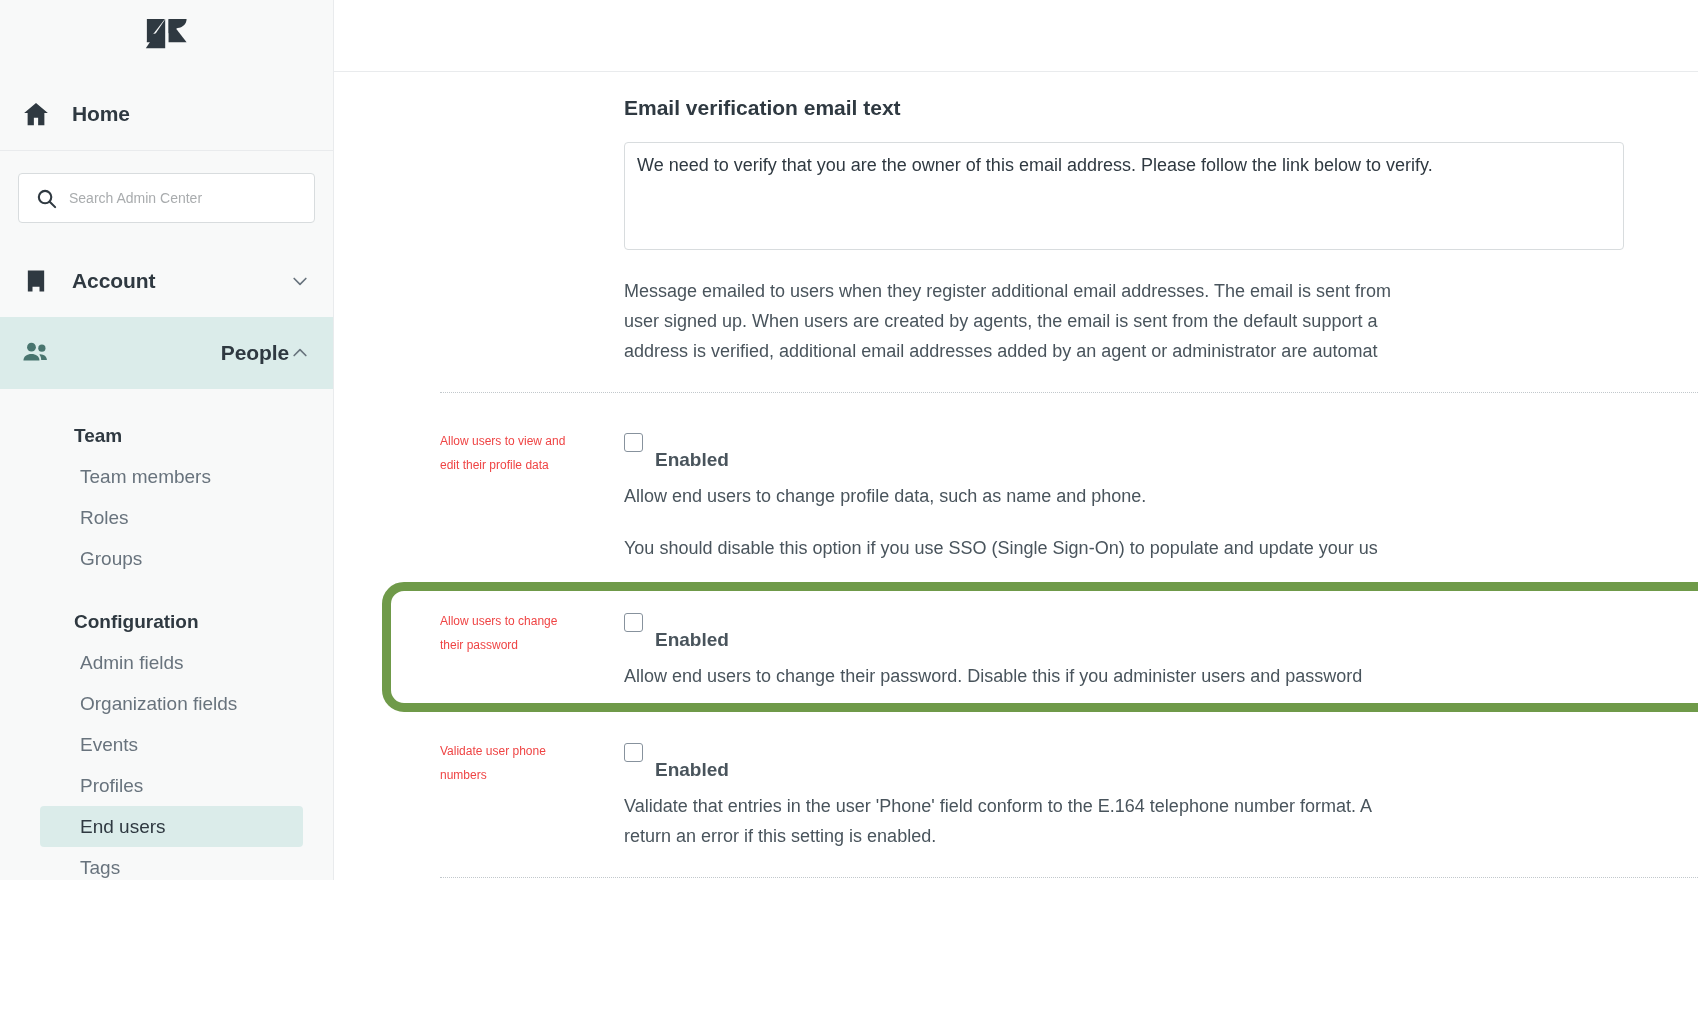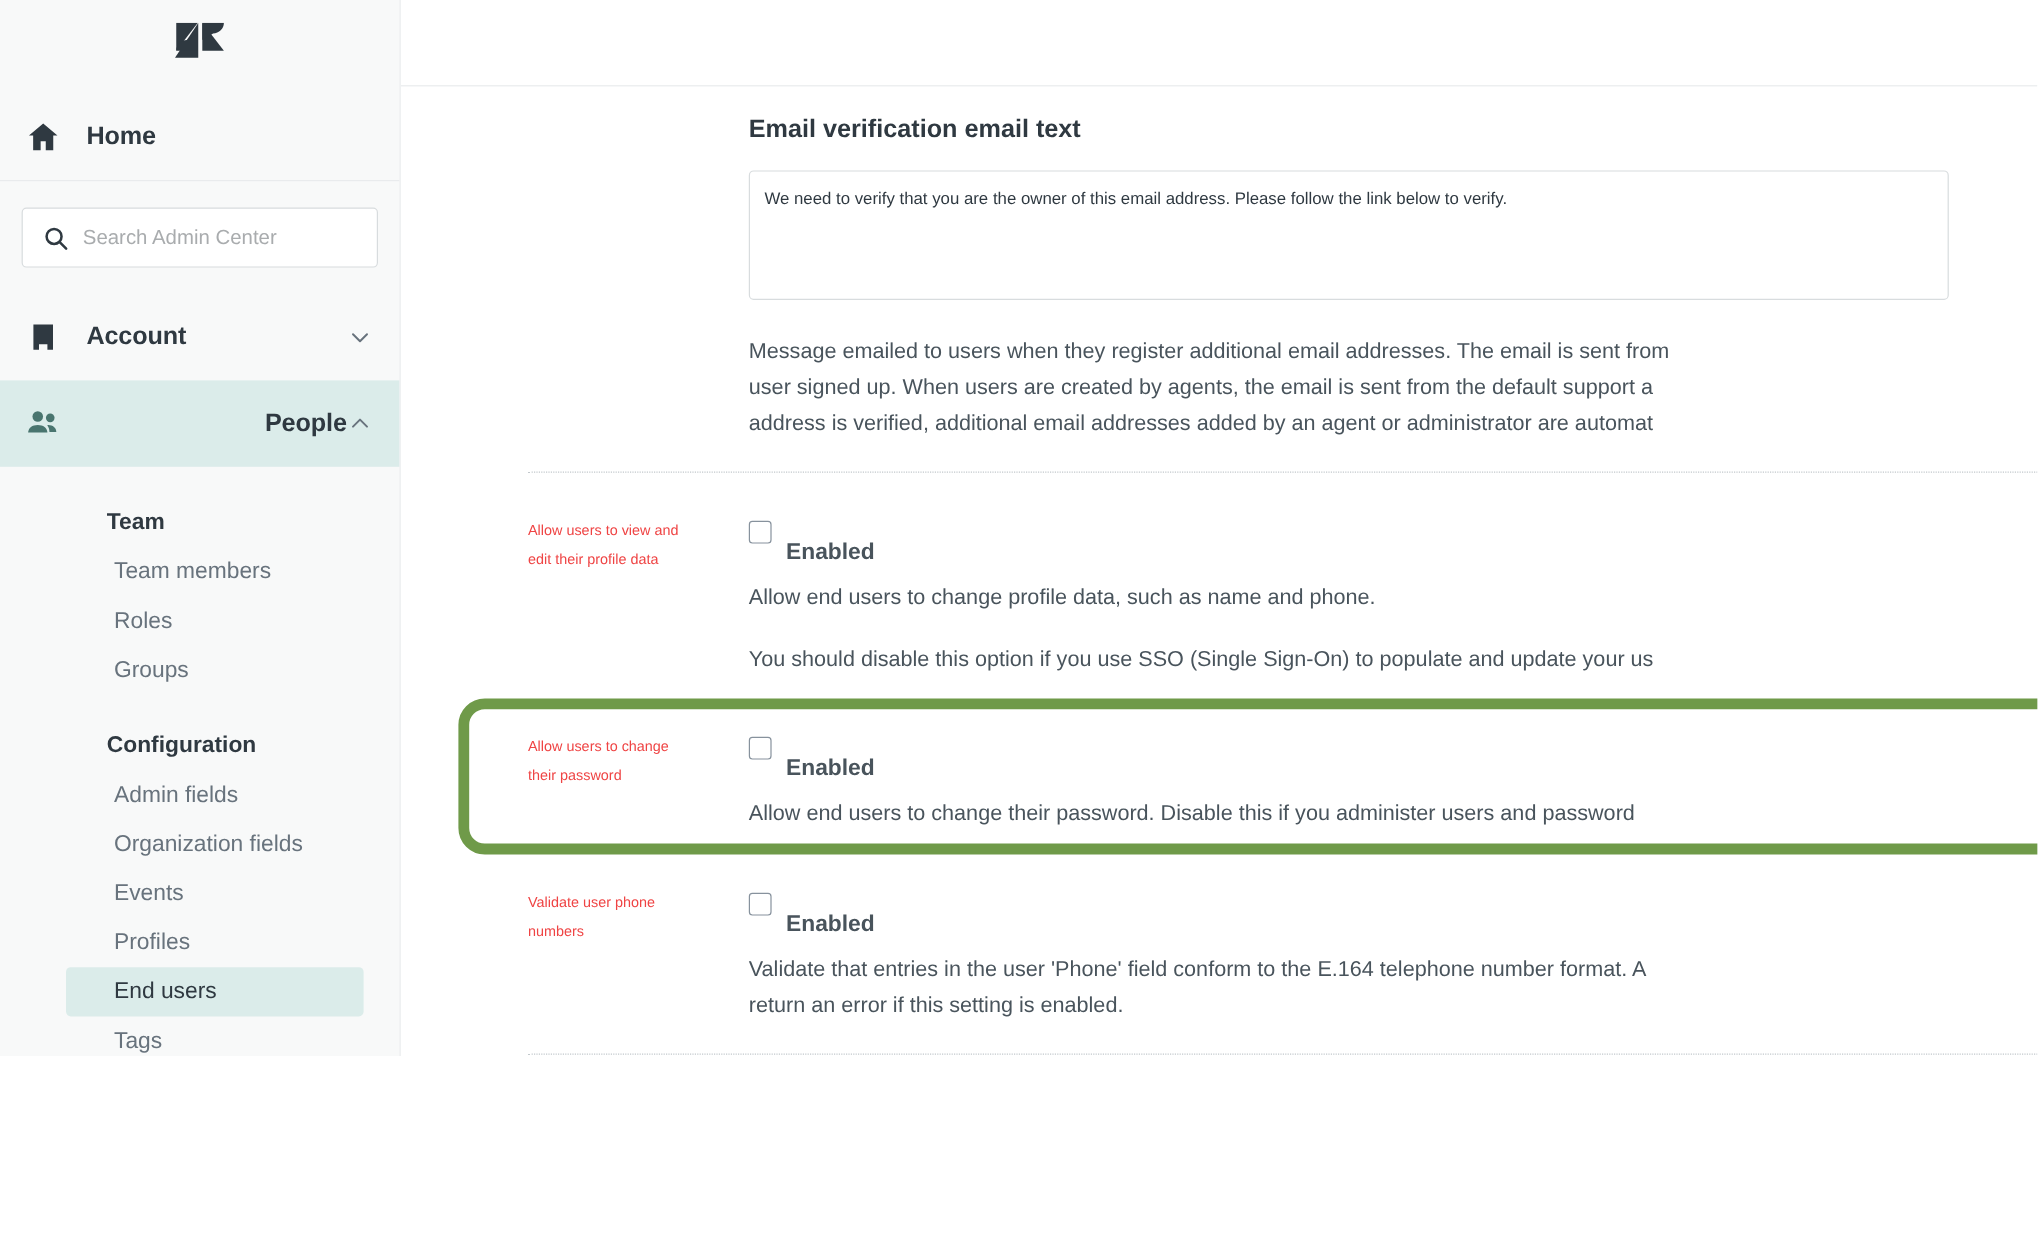--- a/index.html
+++ b/index.html
@@ -103,27 +103,27 @@
     align-items: center;
     justify-content: center;
     color: #2f3941;
     margin-right: 10px;
   }
   .search-box input {
     border: 0;
     outline: none;
     background: transparent;
     font-family: "Liberation Sans", sans-serif;
-    font-size: 17px;
+    font-size: 14px;
     color: #2f3941;
     width: 100%;
   }
   .search-box input::placeholder { color: #a9acae; }
 
-  .subnav { padding-top: 26px; padding-left: 15px; }
+  .subnav { padding-top: 26px; }
   .sub-heading {
     font-size: 19px;
     font-weight: 700;
     color: #2f3941;
     padding: 0 0 0 74px;
     height: 41px;
     display: flex;
     align-items: center;
   }
   .sub-item {
@@ -192,21 +192,21 @@
     margin-bottom: 22px;
   }
 
   .textarea-box {
     width: 1000px;
     height: 108px;
     border: 1px solid #d8dcde;
     border-radius: 4px;
     padding: 10px 12px;
     font-family: "Liberation Sans", sans-serif;
-    font-size: 14px;
+    font-size: 18px;
     line-height: 24px;
     color: #2f3941;
     resize: none;
     outline: none;
     white-space: pre;
     overflow: hidden;
   }
 
   .help-text {
     font-size: 18px;

